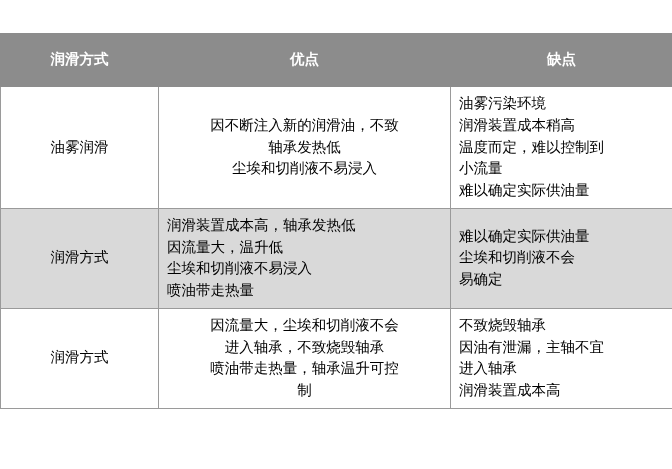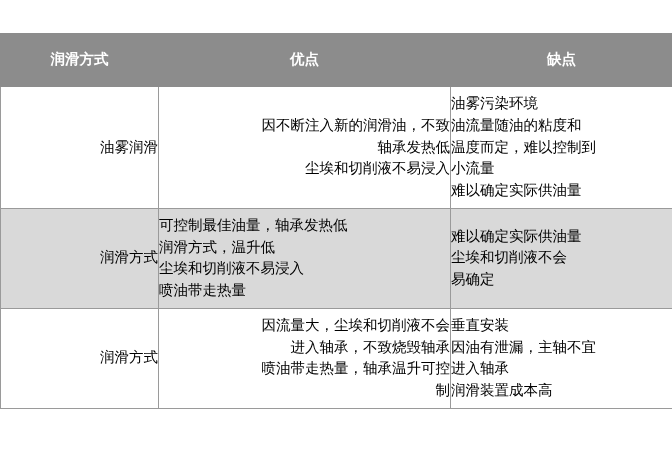--- a/index.html
+++ b/index.html
@@ -22,55 +22,55 @@
   }
   table.lub-table {
     border-collapse: collapse;
     width: 672px;
     table-layout: fixed;
   }
   table.lub-table th,
   table.lub-table td {
     border: 1px solid #9a9a9a;
     vertical-align: middle;
-    padding: 6px 0;
+    padding: 6px 8px;
     font-size: 14.5px;
     line-height: 1.5;
   }
   table.lub-table thead th {
     background: #8c8c8c;
     color: #ffffff;
     font-weight: bold;
     text-align: center;
     height: 44px;
     padding: 4px 8px;
     border-color: #8c8c8c;
   }
   thead th.col-method { border-right: 1px dashed #e8e8e8; }
   thead th.col-pros    { border-right: 1px dashed #e8e8e8; }
 
   col.c1 { width: 158px; }
   col.c2 { width: 292px; }
   col.c3 { width: 222px; }
 
   td.method {
-    text-align: right;
+    text-align: center;
     white-space: nowrap;
   }
   td.cell-list {
     text-align: left;
   }
   tr.row-shaded td {
     background: #d9d9d9;
   }
   tr.row-plain td {
     background: #ffffff;
   }
   .line { display: block; }
-  .pros-center .line { text-align: right; font-family: Liberation Serif, serif; }
+  .pros-center .line { text-align: center; font-family: Liberation Serif, serif; }
 </style>
 </head>
 <body>
 
 <div class="table-wrap">
   <table class="lub-table">
     <colgroup>
       <col class="c1">
       <col class="c2">
       <col class="c3">
@@ -86,52 +86,52 @@
 
       <tr class="row-plain">
         <td class="method">油雾润滑</td>
         <td class="cell-list pros-center">
           <span class="line">因不断注入新的润滑油，不致</span>
           <span class="line">轴承发热低</span>
           <span class="line">尘埃和切削液不易浸入</span>
         </td>
         <td class="cell-list">
           <span class="line">油雾污染环境</span>
-          <span class="line">油流量随油的粘度和</span>
+          <span class="line">润滑装置成本稍高</span>
           <span class="line">温度而定，难以控制到</span>
           <span class="line">小流量</span>
           <span class="line">难以确定实际供油量</span>
         </td>
       </tr>
 
       <tr class="row-shaded">
         <td class="method">润滑方式</td>
         <td class="cell-list">
-          <span class="line">可控制最佳油量，轴承发热低</span>
-          <span class="line">润滑方式，温升低</span>
+          <span class="line">润滑装置成本高，轴承发热低</span>
+          <span class="line">因流量大，温升低</span>
           <span class="line">尘埃和切削液不易浸入</span>
           <span class="line">喷油带走热量</span>
         </td>
         <td class="cell-list">
           <span class="line">难以确定实际供油量</span>
           <span class="line">尘埃和切削液不会</span>
           <span class="line">易确定</span>
         </td>
       </tr>
 
       <tr class="row-plain">
         <td class="method">润滑方式</td>
         <td class="cell-list pros-center">
           <span class="line">因流量大，尘埃和切削液不会</span>
           <span class="line">进入轴承，不致烧毁轴承</span>
           <span class="line">喷油带走热量，轴承温升可控</span>
           <span class="line">制</span>
         </td>
         <td class="cell-list">
-          <span class="line">垂直安装</span>
+          <span class="line">不致烧毁轴承</span>
           <span class="line">因油有泄漏，主轴不宜</span>
           <span class="line">进入轴承</span>
           <span class="line">润滑装置成本高</span>
         </td>
       </tr>
 
     </tbody>
   </table>
 </div>
 

